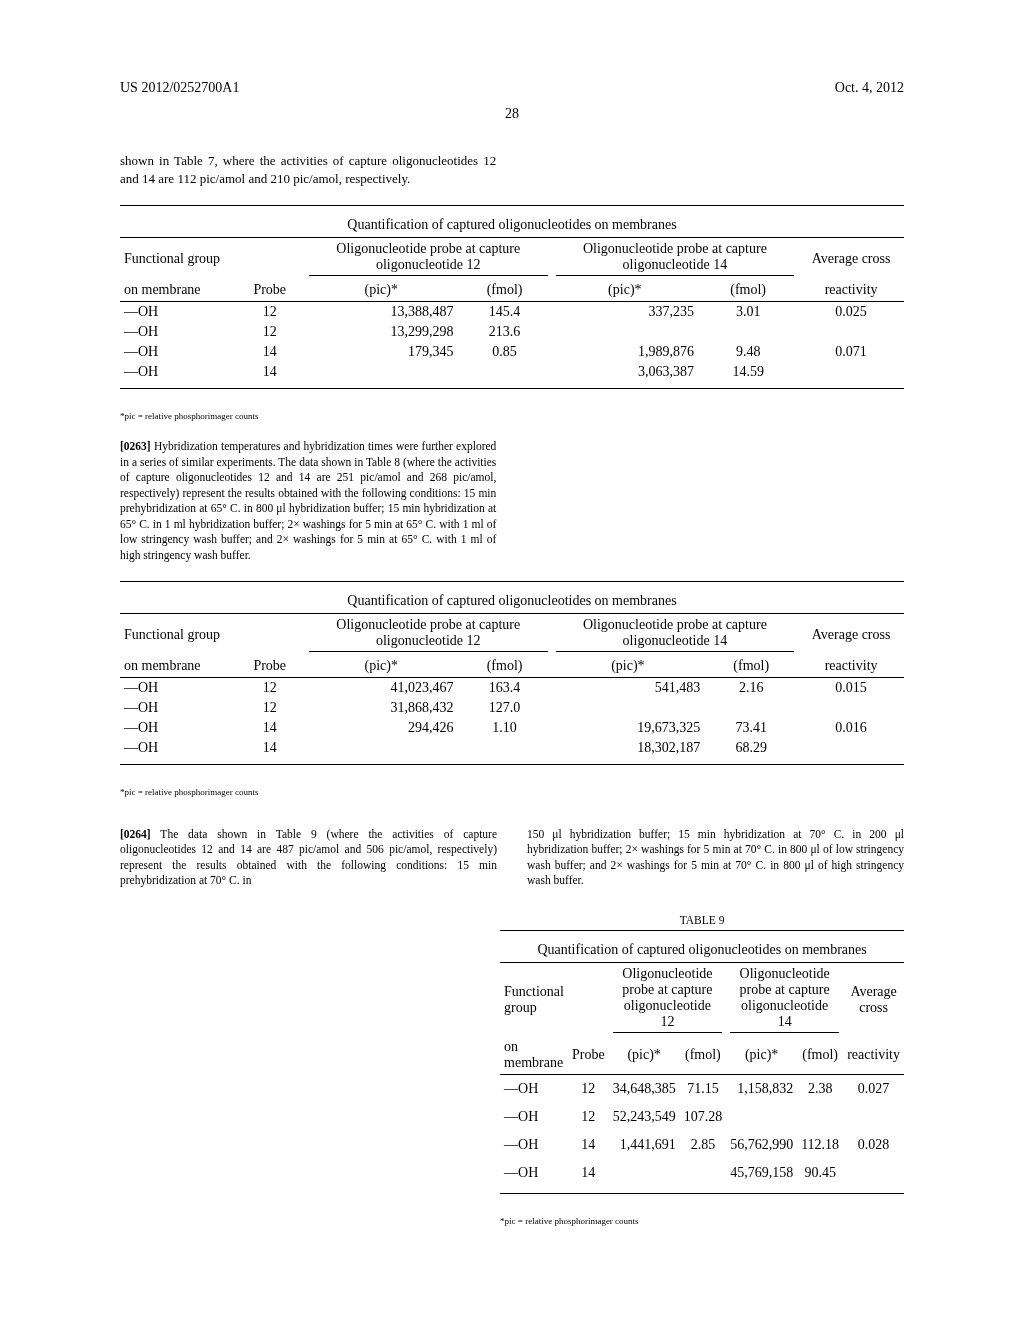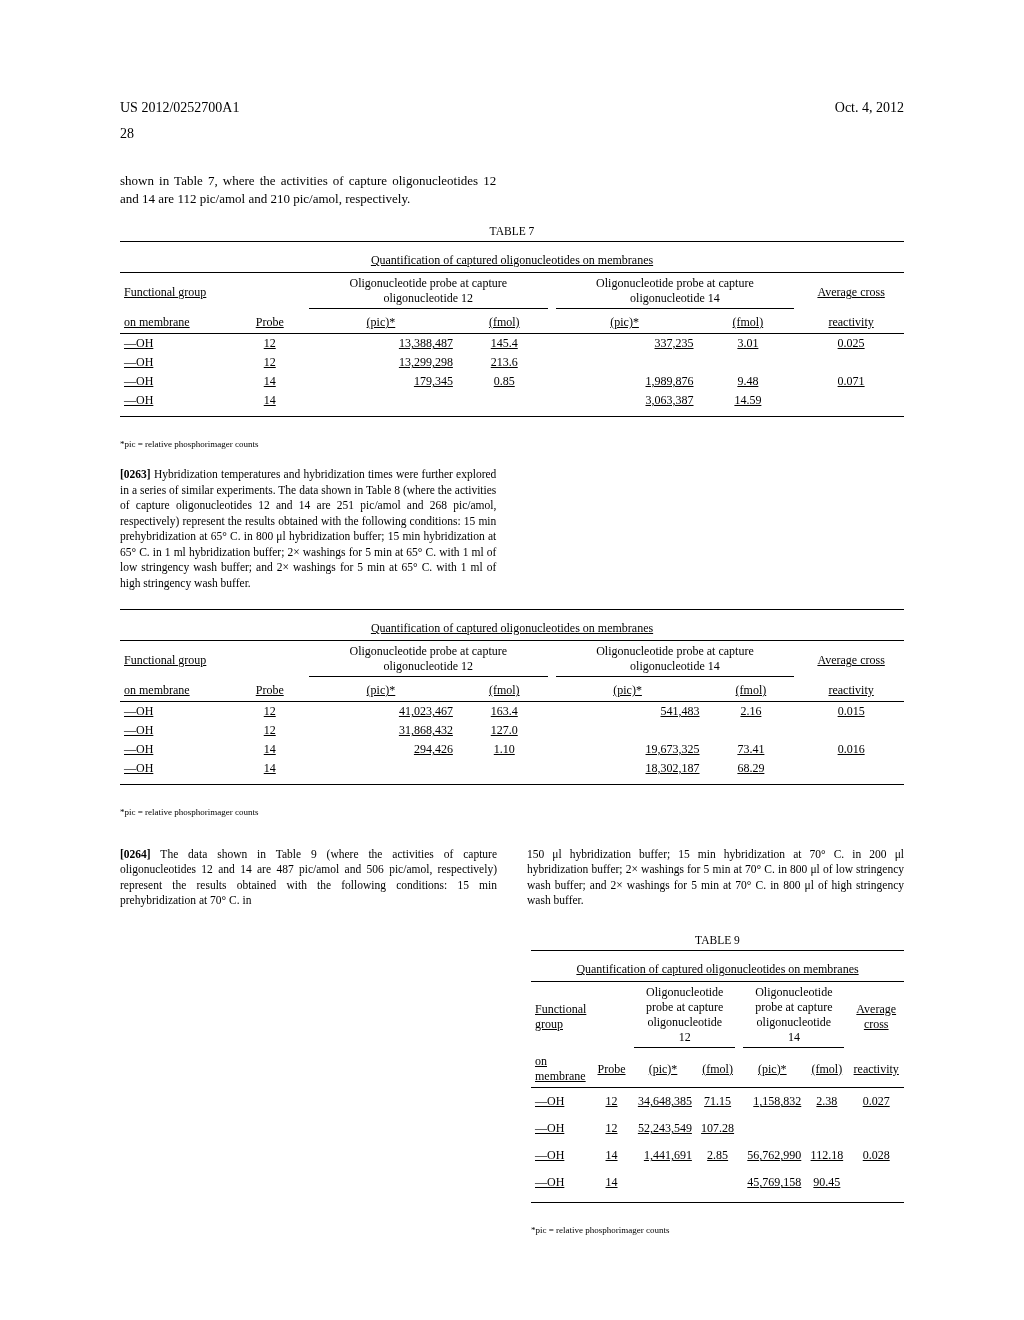--- a/index.html
+++ b/index.html
@@ -7,50 +7,49 @@
     font-size: 12px;
     margin: 0;
     padding: 0;
     background: #fff;
     color: #000;
     width: 1024px;
     height: 1320px;
     position: relative;
   }
   .page {
-    padding: 100px 120px 40px 120px;
+    padding: 80px 120px 40px 120px;
   }
   .header {
     display: flex;
     justify-content: space-between;
     font-size: 14px;
     margin-bottom: 10px;
   }
   .page-number {
-    text-align: left;
+    text-align: center;
     font-size: 14px;
     margin-bottom: 30px;
   }
   .para-num {
     font-weight: bold;
   }
   .table-wrap {
     column-span: all;
     margin: 18px 0 8px 0;
   }
   .tlabel {
     text-align: center;
     font-size: 11.5px;
     margin-bottom: 4px;
   }
   table {
     border-collapse: collapse;
     width: 100%;
-    font-size: 12px;
-    text-decoration: underline;
+    font-size: 14px;
   }
   .t-outer-top { border-top: 1.5px solid #000; }
   .t-outer-bot { border-bottom: 1.5px solid #000; }
   .t-thin-bot { border-bottom: 0.5px solid #000; }
   th {
     font-weight: normal;
     text-align: center;
     padding: 3px 4px;
   }
   td {
@@ -82,21 +81,20 @@
     <span>US 2012/0252700A1</span>
     <span>Oct. 4, 2012</span>
   </div>
   <div class="page-number">28</div>
 
   <div style="width:48%;font-size:13px;line-height:1.35;text-align:justify;">
     <p>shown in Table 7, where the activities of capture oligonucleotides 12 and 14 are 112 pic/amol and 210 pic/amol, respectively.</p>
   </div>
 
   <div class="table-wrap">
-    <div class="tlabel">TABLE 7</div>
     <table>
       <tbody>
           <tr class="t-outer-top">
             <td colspan="7" style="height:3px;"></td>
           </tr>
       <tr>
             <td colspan="7" class="table-title t-thin-bot"><span>Quantification of captured oligonucleotides on membranes</span></td>
           </tr>
       <tr>
         <th class="left" style="width:13%">Functional group</th>

